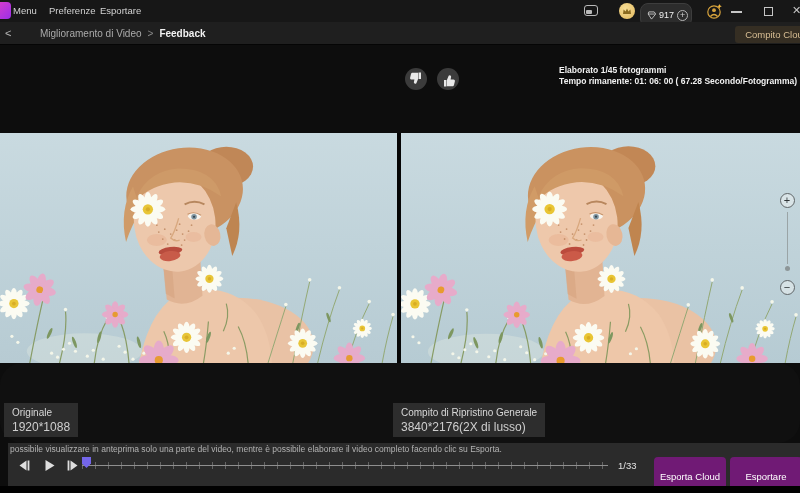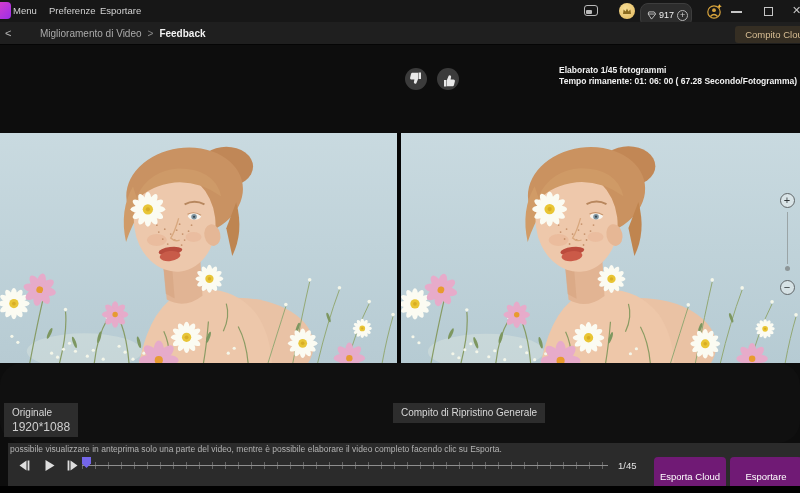--- a/index.html
+++ b/index.html
@@ -322,20 +322,21 @@
   </div>
 </div>
 
 <div class="labelstrip">
   <div class="taglabel tag-orig">
     <div class="l1">Originale</div>
     <div class="l2">1920*1088</div>
   </div>
   <div class="taglabel tag-enh">
     <div class="l1">Compito di Ripristino Generale</div>
+    <div class="l2">3840*2176(2X di lusso)</div>
   </div>
 </div>
 
 <div class="footer">
   <div class="notice">possibile visualizzare in anteprima solo una parte del video, mentre è possibile elaborare il video completo facendo clic su Esporta.</div>
 
   <div class="pbtn pb-prev">
     <svg width="14" height="13" viewBox="0 0 14 13">
       <path d="M9.5 1.5 L2.5 6.5 L9.5 11.5 Z" fill="#dedede"></path>
       <rect x="10.6" y="1.5" width="1.8" height="10" fill="#dedede"></rect>
@@ -352,18 +353,18 @@
       <path d="M4.5 1.5 L11.5 6.5 L4.5 11.5 Z" fill="#dedede"></path>
     </svg>
   </div>
 
   <div class="slider">
     <div class="ticks"></div>
     <div class="strack"></div>
     <div class="shandle"></div>
   </div>
 
-  <div class="framecount">1/45</div>
+  <div class="framecount">1/33</div>
   <button class="btn btn-cloud">Esporta Cloud</button>
   <button class="btn btn-export">Esportare</button>
 </div>
 
 <div class="bottomstrip"></div>
 
 </body></html>

